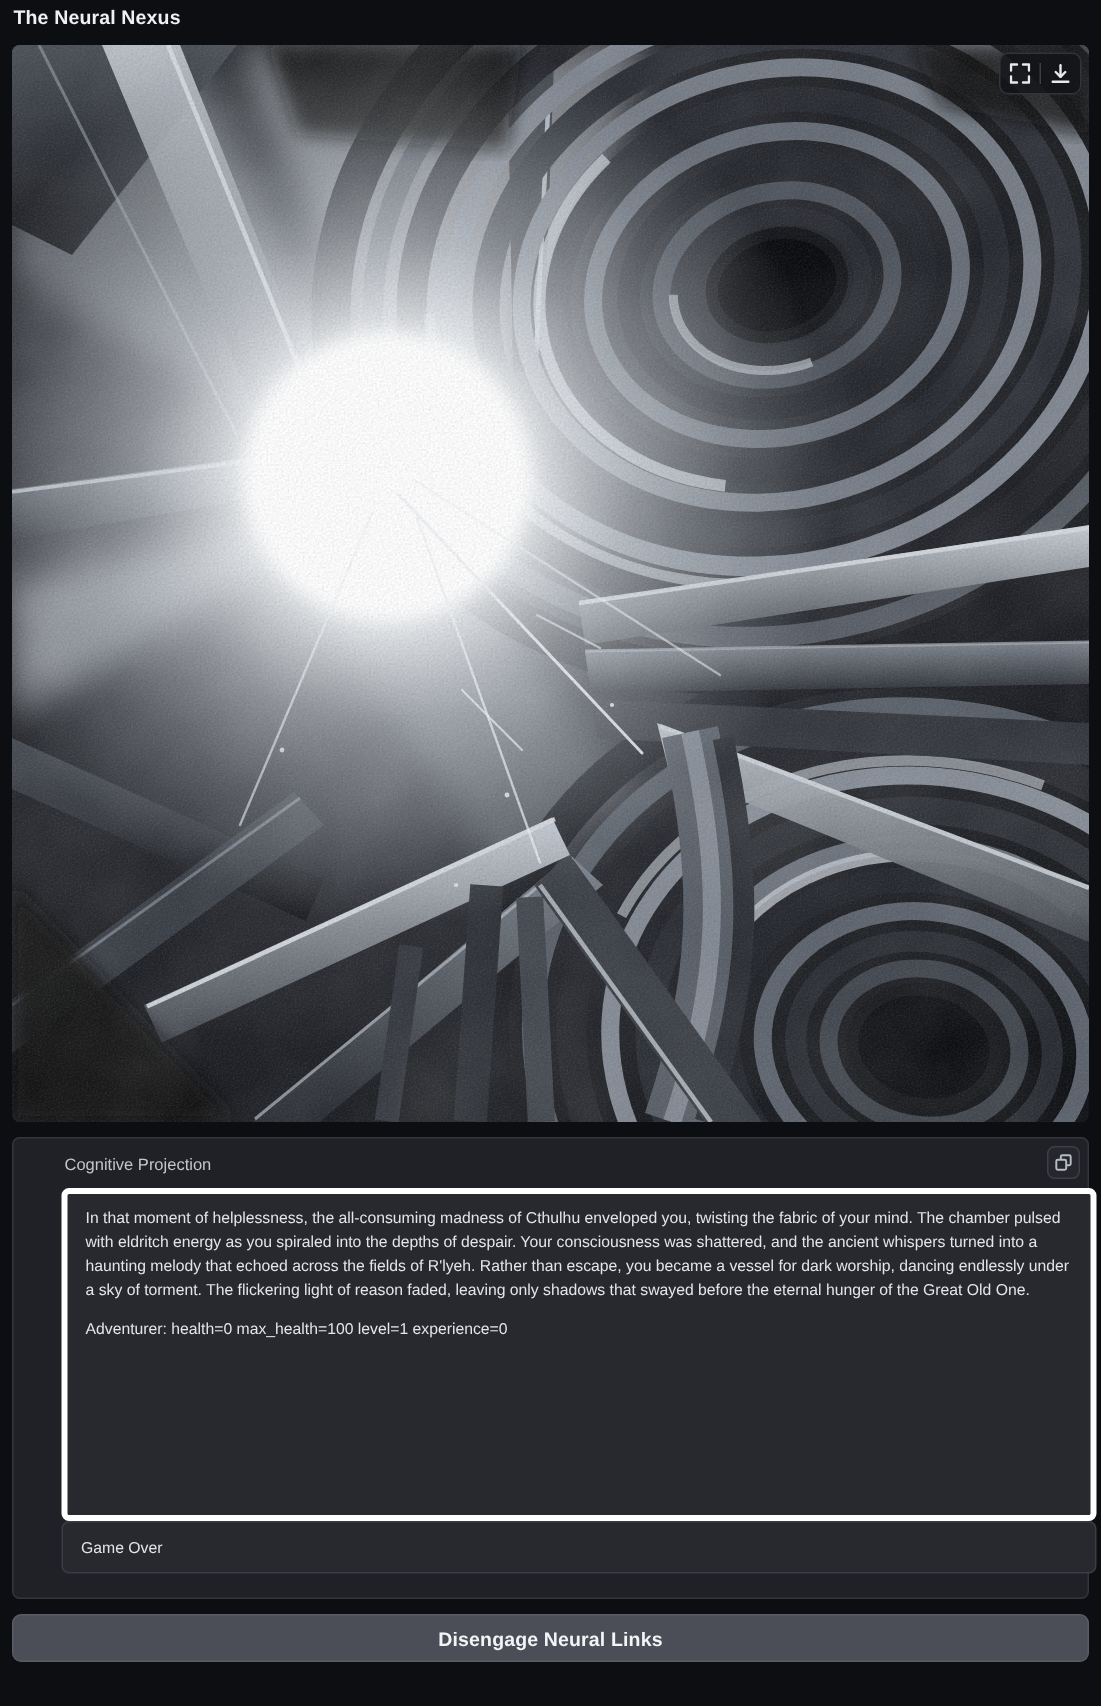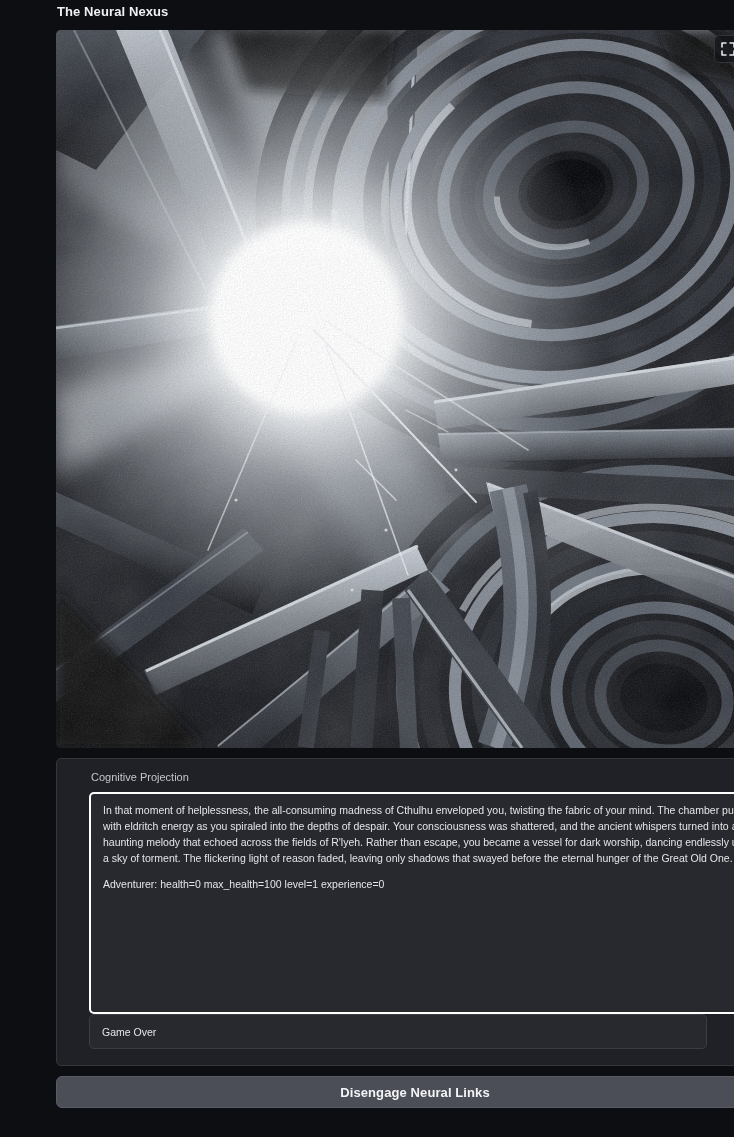--- a/index.html
+++ b/index.html
@@ -1,21 +1,21 @@
 <!DOCTYPE html>
 <html><head>
 <meta charset="utf-8">
 <style>
   html,body{margin:0;padding:0;background:#0d0e12;}
   body{
     width:734px;height:1137px;position:relative;overflow:hidden;
     font-family:"Liberation Sans",sans-serif;
     -webkit-font-smoothing:antialiased;
   }
-  .app{position:absolute;inset:0;padding:0 8px;box-sizing:border-box;margin-left:48px;}
+  .app{position:absolute;inset:0;padding:0 8px;box-sizing:border-box;}
 
   .page-title{
     margin:0;padding:4px 0 0 1px;
     font-size:13px;font-weight:700;color:#eef0f2;letter-spacing:.1px;
   }
 
   
   .image-card{
     position:relative;margin-top:11px;width:718px;height:718px;
     border-radius:5px;overflow:hidden;background:#101114;
@@ -43,29 +43,29 @@
     font-size:11px;color:#c3c6cb;margin:2px 0 8px 2px;line-height:1.3;
   }
   .copy-btn{
     position:absolute;top:5px;right:5px;width:22px;height:22px;
     display:flex;align-items:center;justify-content:center;
     background:#26272c;border:1px solid #3d3f46;border-radius:5px;
     padding:0;cursor:pointer;
   }
   .output-box{
     box-sizing:border-box;width:690px;min-height:222px;
-    background:#27292f;border:2px solid #ffffff;border-radius:5px;
+    background:#27292f;border:4px solid #ffffff;border-radius:5px;
     padding:9px 12px 2px 12px;
     color:#e4e5e8;font-size:10.5px;line-height:1.5;
     cursor:text;
   }
   .output-box .block{margin:0 0 11px 0;}
   .imprint-label{margin-top:15px;}
   .text-input{
-    box-sizing:border-box;width:618px;height:35px;display:block;
+    box-sizing:border-box;width:690px;height:35px;display:block;
     background:#27292f;border:1px solid #3b3d44;border-radius:5px;
     padding:0 12px;color:#e4e5e8;font-size:10.5px;outline:none;
     font-family:"Liberation Sans",sans-serif;
   }
 
   
   .primary-action{
     margin-top:10px;width:718px;height:32px;display:flex;align-items:center;justify-content:center;
     background:#4b4e57;border:1px solid #595c64;border-radius:6px;
     color:#f3f4f6;font-size:13px;font-weight:700;cursor:pointer;

